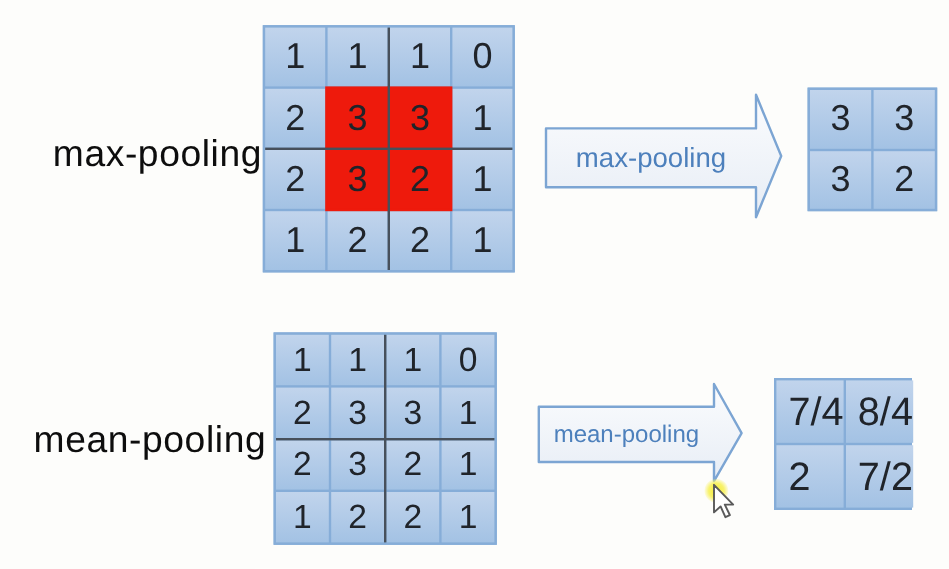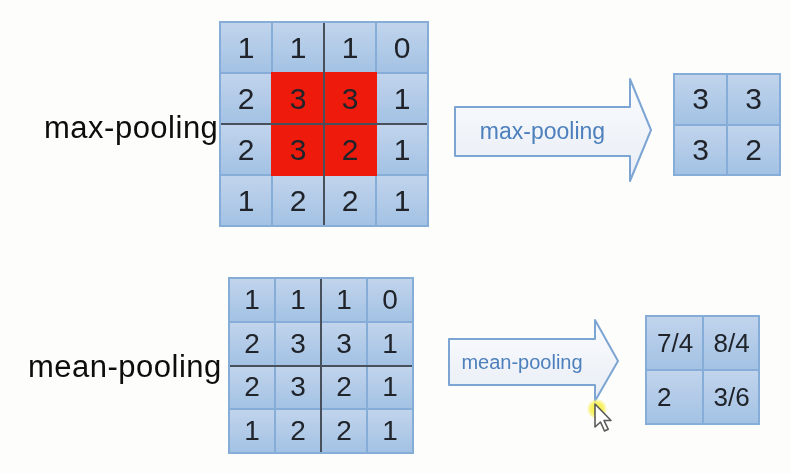--- a/index.html
+++ b/index.html
@@ -15,21 +15,21 @@
   .g2{grid-template-columns:repeat(2,1fr);grid-template-rows:repeat(2,1fr);}
   .grid .c{background:linear-gradient(180deg,#c1d4ec 0%,#a3c2e4 100%);
            display:flex;align-items:center;justify-content:center;color:#20242a;}
   .c.red{background:#ee1a0c;box-shadow:0 0 0 2px #ee1a0c;position:relative;z-index:1;}
   .vline{position:absolute;top:0;bottom:0;left:calc(50% - 1px);width:2px;background:#47505b;z-index:2;}
   .hline{position:absolute;left:0;right:0;top:calc(50% - 1px);height:2px;background:#47505b;z-index:2;}
 
   #grid-max{left:219px;top:21px;width:210px;height:206px;font-size:30px;}
   #out-max{left:673px;top:73px;width:108px;height:103px;font-size:30px;}
   #grid-mean{left:228px;top:277px;width:186px;height:177px;font-size:28px;}
-  #out-mean{left:645px;top:315px;width:115px;height:110px;font-size:26px;}
+  #out-mean{left:645px;top:315px;width:115px;height:110px;font-size:33px;}
   #out-mean .c{justify-content:flex-start;padding-left:10px;}
 
   .arrow-svg{position:absolute;}
   #arrow-max-svg{left:453px;top:77px;}
   #arrow-mean-svg{left:447px;top:317px;}
   .arrow-label{position:absolute;display:flex;align-items:center;justify-content:center;color:#4d80bc;}
   #arrow-max-label{left:455px;top:107px;width:175px;height:49px;font-size:23px;}
   #arrow-mean-label{left:449px;top:339px;width:146px;height:46px;font-size:20px;}
 
   .cursor-glow{position:absolute;left:587px;top:399px;width:20px;height:20px;border-radius:50%;
@@ -113,21 +113,21 @@
       </linearGradient>
     </defs>
     <polygon points="2,22 148,22 148,3 171,44 148,84 148,68 2,68" fill="url(#ag2)" stroke="#7ca5d3" stroke-width="2" stroke-linejoin="round"></polygon>
   </svg>
   <div class="arrow-label" id="arrow-mean-label">mean-pooling</div>
 
   <div class="grid g2" id="out-mean">
     <div class="c">7/4</div>
     <div class="c">8/4</div>
     <div class="c">2</div>
-    <div class="c">3/6</div>
+    <div class="c">7/2</div>
   </div>
 
   <div class="cursor-glow"></div>
   <svg id="cursor" width="24" height="32" viewBox="0 0 24 32">
     <polygon points="3,2 3,25 8.5,20 12.5,29 16.2,27.2 12,18.5 19,18.5" fill="#ffffff" stroke="#5a5a5a" stroke-width="1.6" stroke-linejoin="round"></polygon>
   </svg>
 
 </div>
 
 </body></html>

